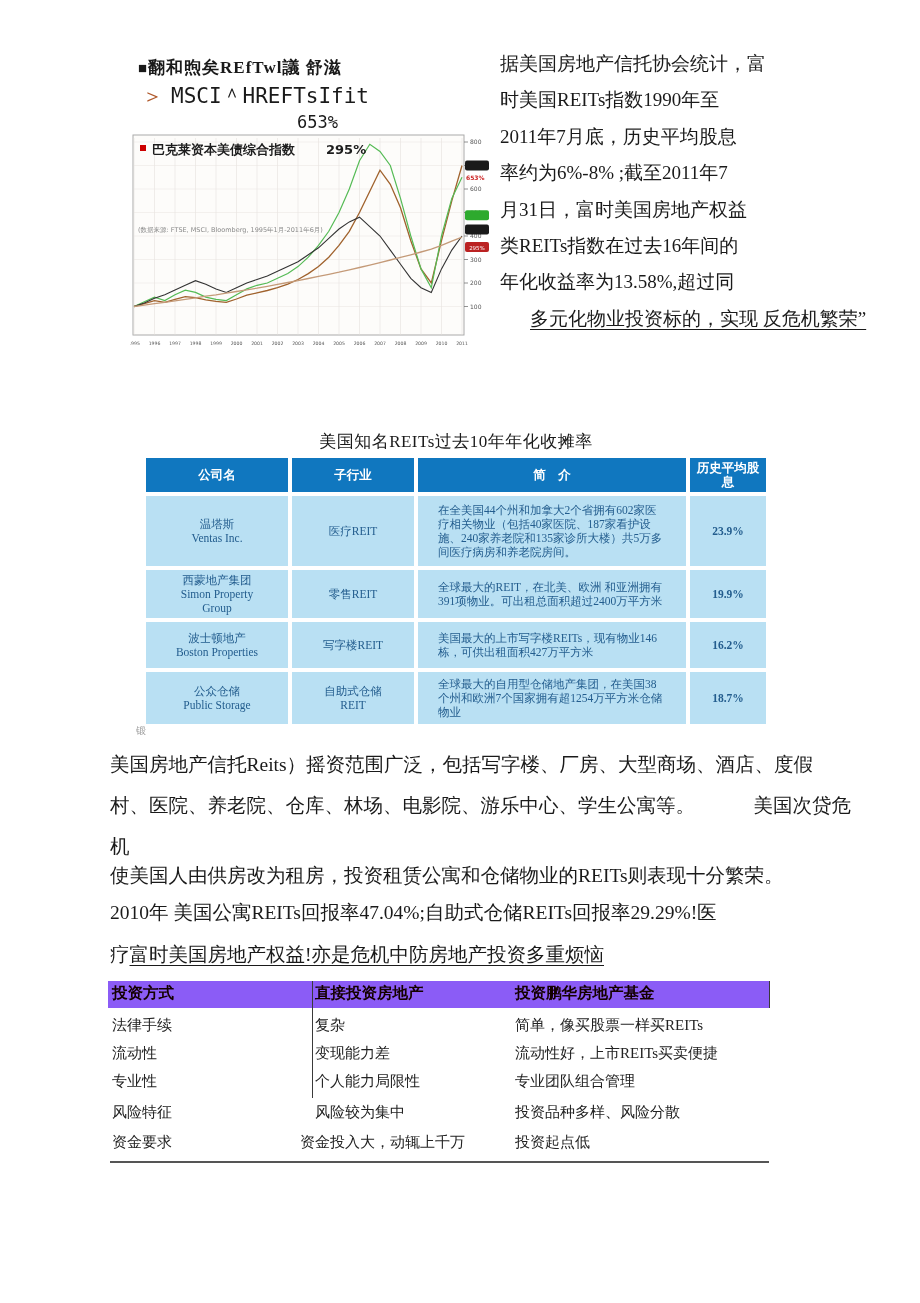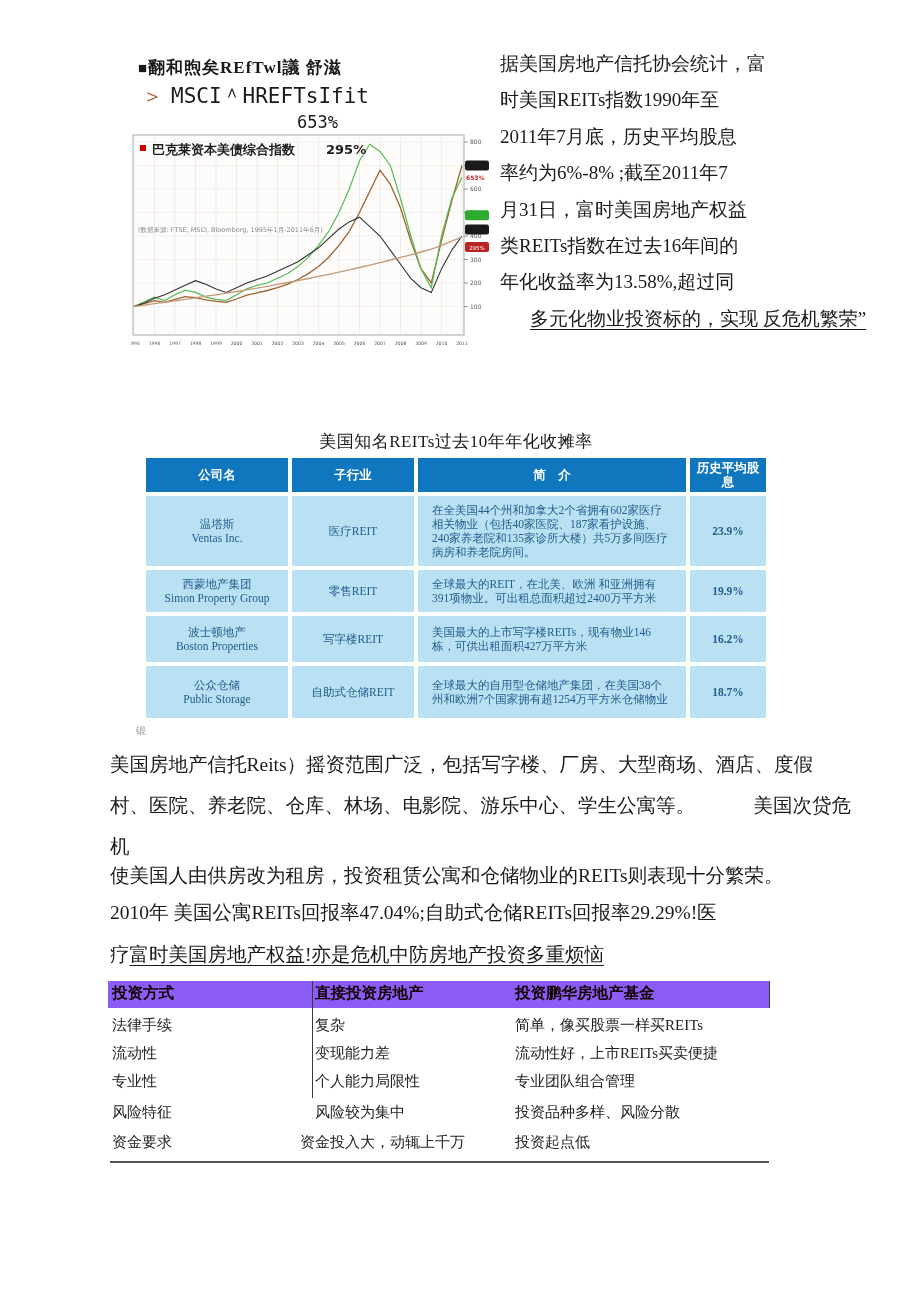--- a/index.html
+++ b/index.html
@@ -22,21 +22,21 @@
   .yt{font-size:6px;fill:#555;}
   .tagtxt{font-size:5.5px;fill:#fff;}
   .tagred{font-size:6px;fill:#cc2222;font-weight:bold;}
   
   .intro{left:500px;top:46px;width:420px;font-size:19px;line-height:36.4px;white-space:nowrap;}
   .intro .ul-line{text-decoration:underline;text-underline-offset:4px;padding-left:30px;}
   
   .tbl-title{left:142px;top:430px;width:628px;text-align:center;font-size:17px;letter-spacing:.5px;}
   table.blue{left:142px;top:454px;position:absolute;border-collapse:separate;border-spacing:4px;width:628px;background:#fff;}
   table.blue th{background:#1077bf;color:#fff;font-size:12.5px;font-weight:bold;padding:3px 2px;line-height:14px;}
-  table.blue td{background:#b9e0f3;color:#235d8e;font-size:11.5px;line-height:14px;padding:3px 14px;vertical-align:middle;}
+  table.blue td{background:#b9e0f3;color:#235d8e;font-size:11.5px;line-height:14px;padding:3px 20px;vertical-align:middle;}
   td.c{text-align:center;}
   td.ret{font-size:12.5px;font-weight:bold;text-align:center;}
   .foot-char{left:136px;top:724px;font-size:10px;color:#9a9a9a;}
   
   .para1{left:110px;top:744px;width:730px;font-size:19.5px;line-height:41px;white-space:nowrap;}
   .p2l{left:110px;font-size:19.5px;white-space:nowrap;}
   .p2a{top:862px;} .p2b{top:899px;} .p2c{top:941px;}
   .ul{text-decoration:underline;text-underline-offset:4px;}
   
   .cmp-head{left:108px;top:981px;width:662px;height:27px;background:#8b5cf6;}

